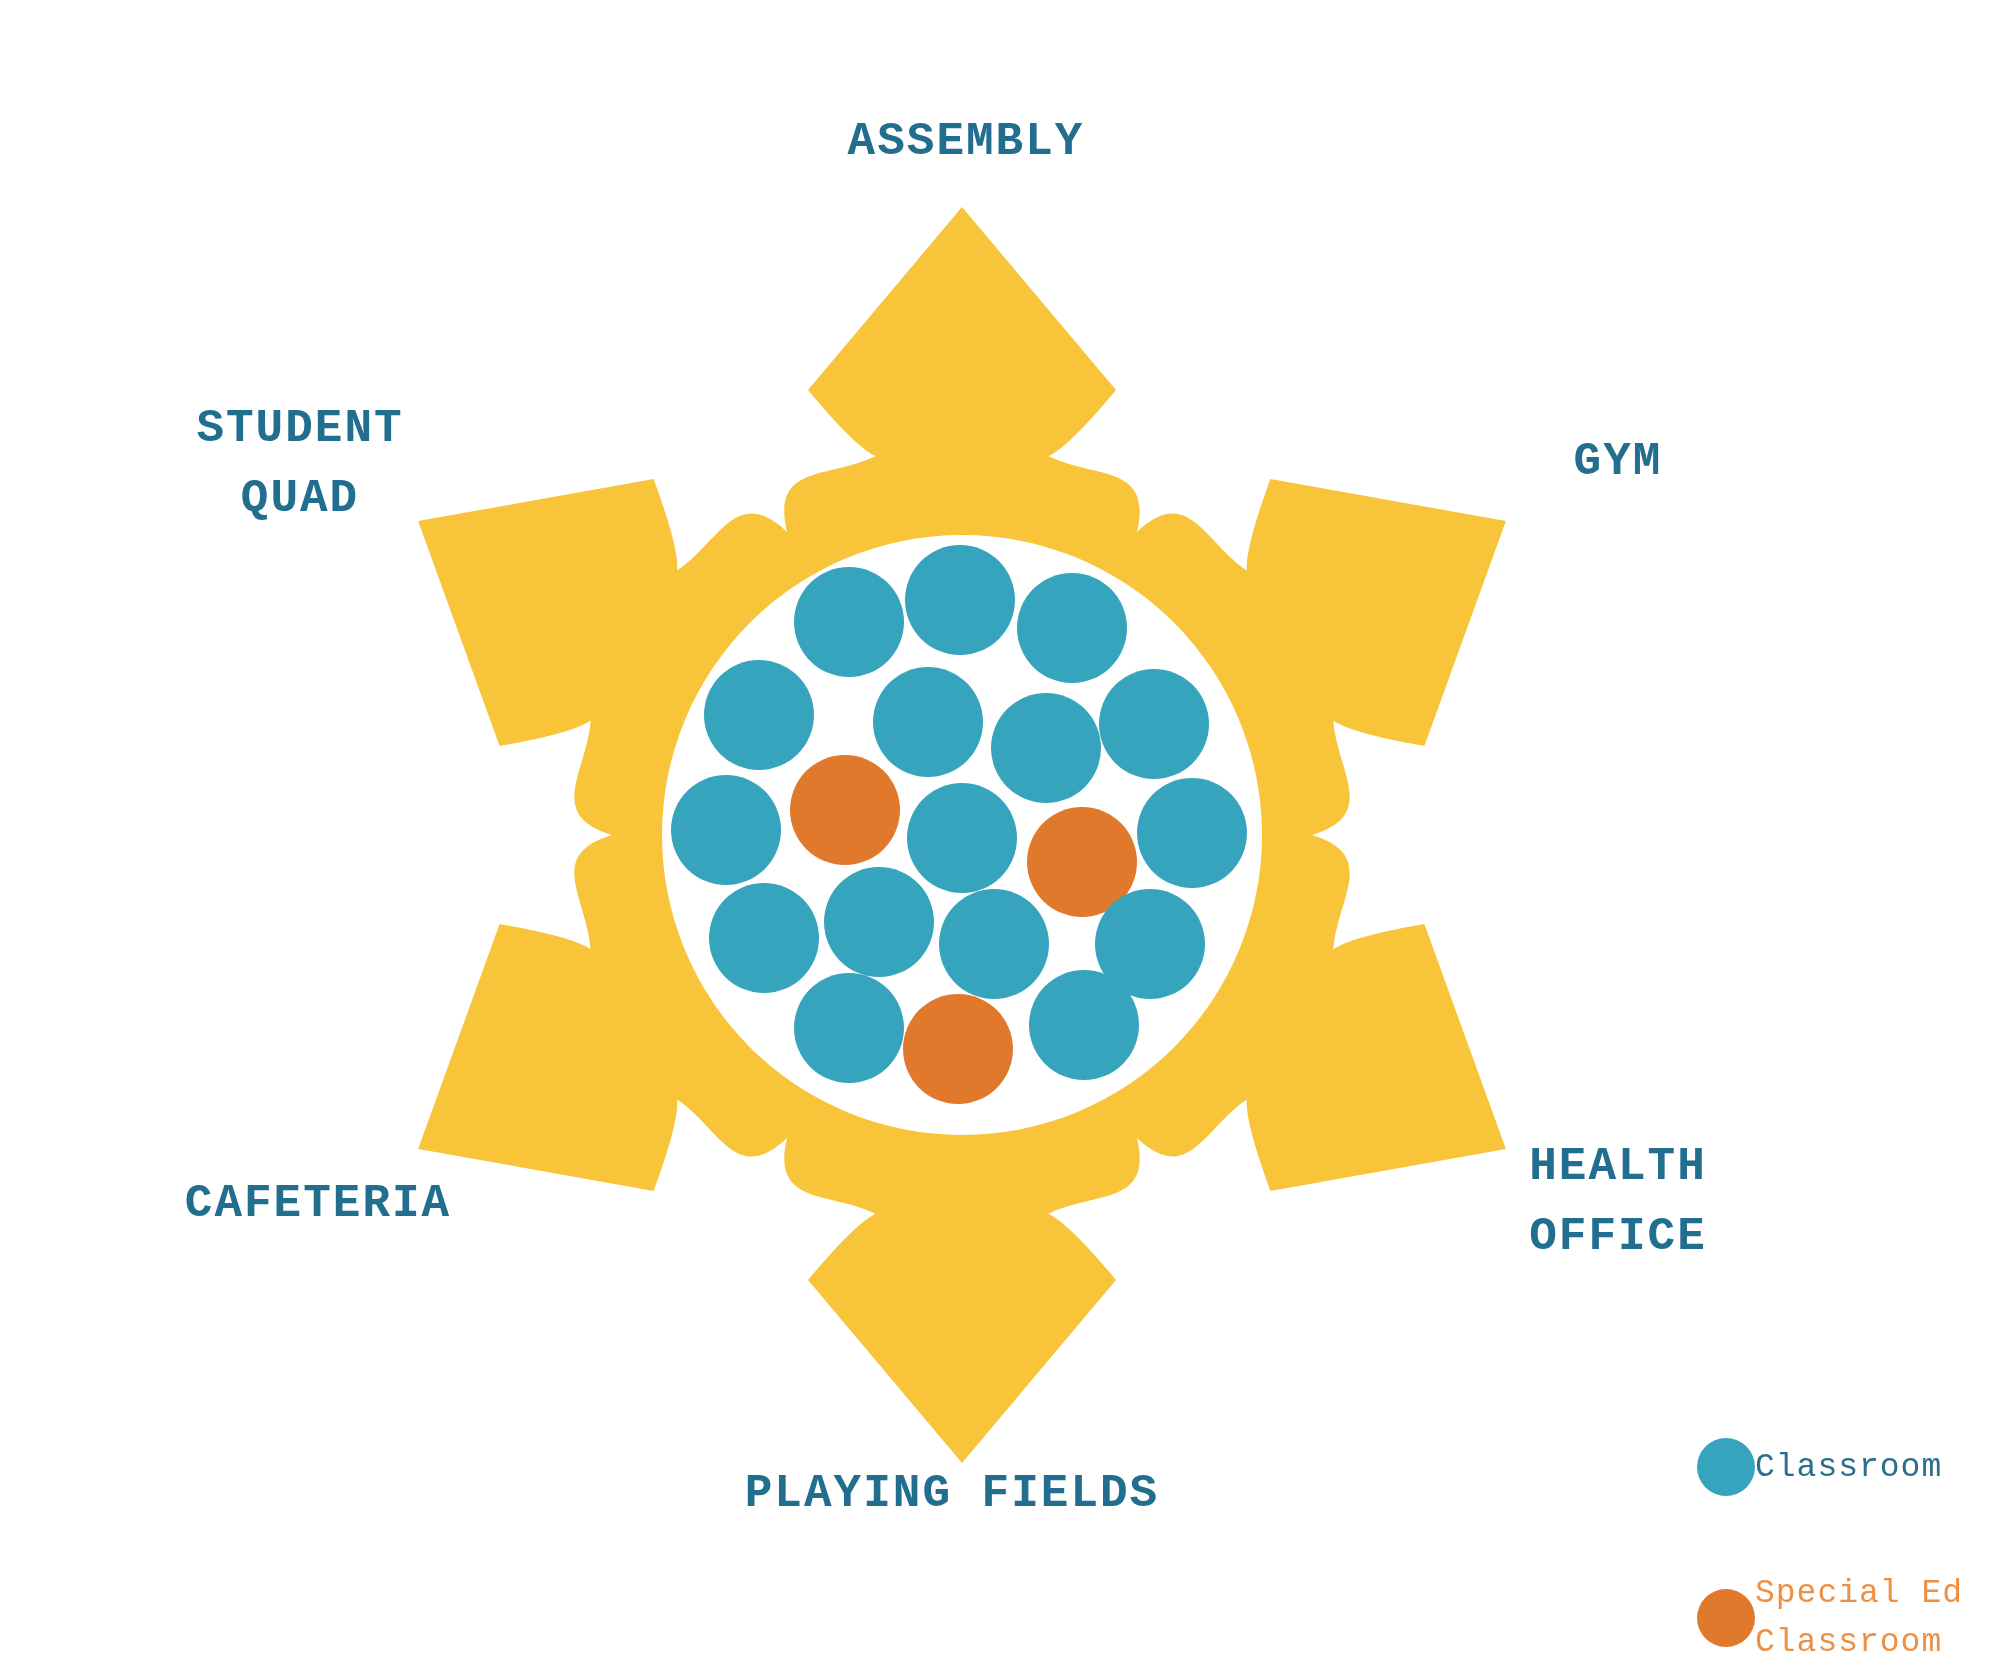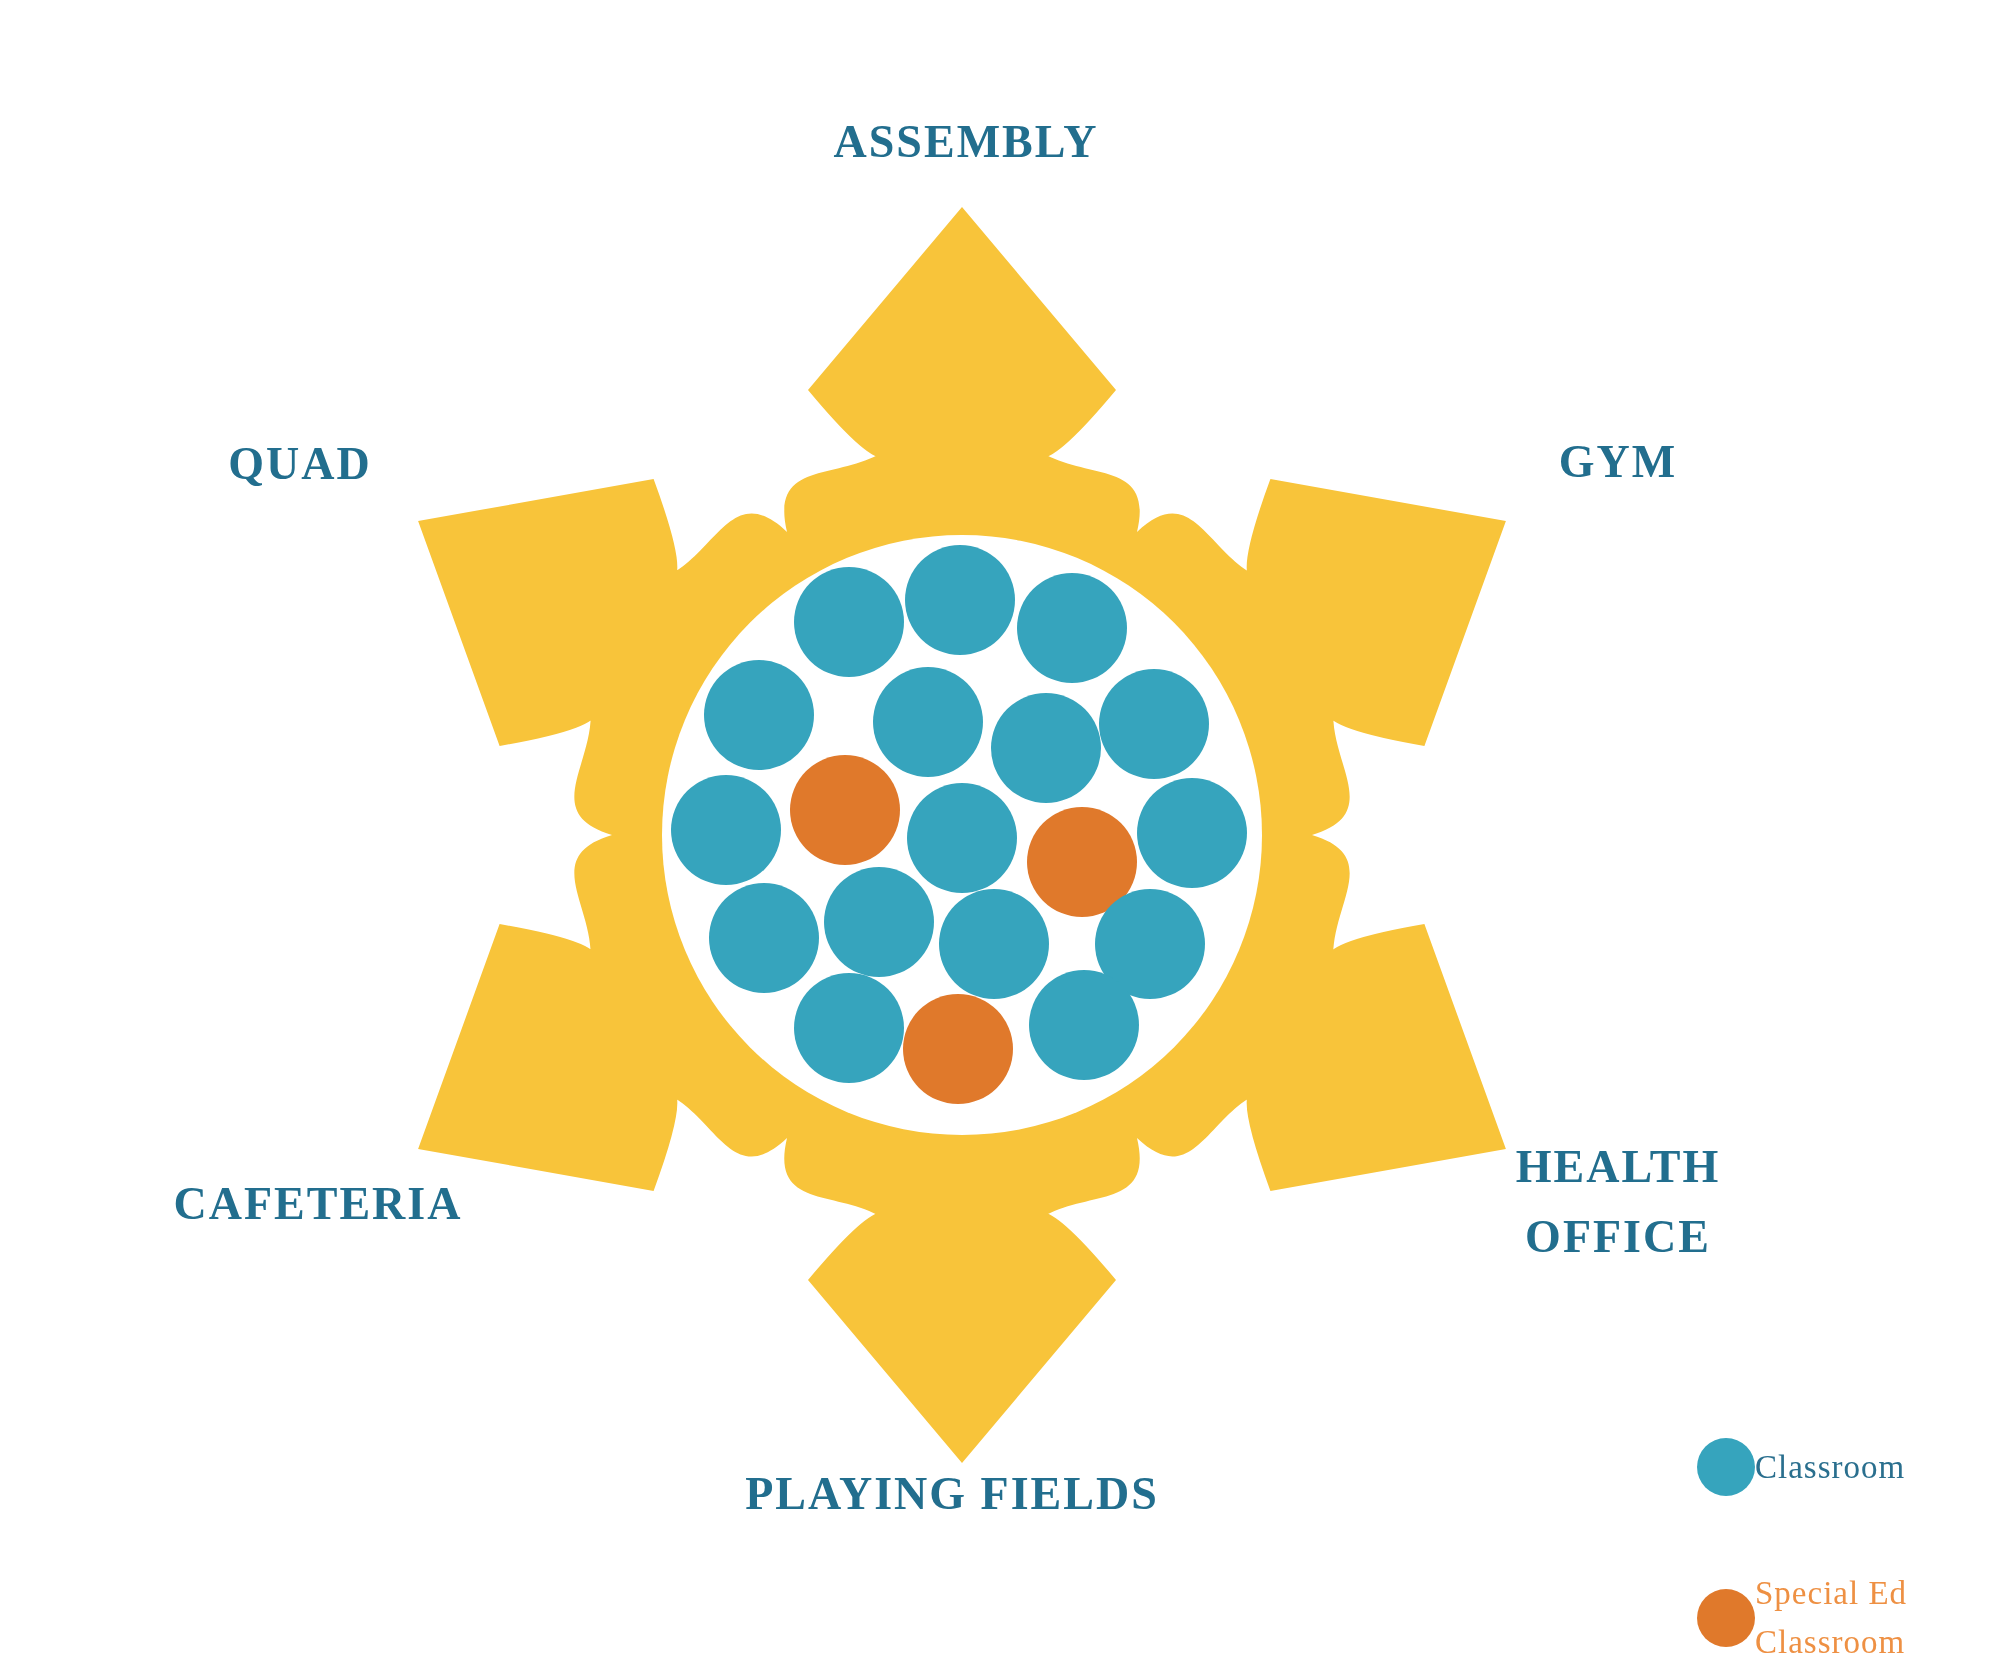--- a/index.html
+++ b/index.html
@@ -1,21 +1,21 @@
 <!DOCTYPE html>
 <html><head>
 <meta charset="utf-8">
 <style>
   html,body{margin:0;padding:0;background:#ffffff;}
   #canvas{
     position:relative;
     width:2000px;height:1667px;
     overflow:hidden;
     background:#ffffff;
-    font-family:Liberation Serif, serif;
+    font-family:Liberation Mono, monospace;
   }
   #star-svg{position:absolute;left:0;top:0;width:2000px;height:1667px;}
   .zone-label{
     position:absolute;
     transform:translate(-50%,-50%);
     text-align:center;
     color:#226E8E;
     font-weight:700;
     font-size:46px;
     line-height:70px;
@@ -99,20 +99,21 @@
 
   <div class="zone-label" id="label-playing-fields">
     <span>PLAYING FIELDS</span>
   </div>
 
   <div class="zone-label" id="label-cafeteria">
     <span>CAFETERIA</span>
   </div>
 
   <div class="zone-label" id="label-student-quad">
+    <span>STUDENT</span>
     <span>QUAD</span>
   </div>
 
   <div class="legend-row" id="legend-row-classroom">
     <div class="legend-swatch"></div>
     <div class="legend-text">
       <span>Classroom</span>
     </div>
   </div>
 

